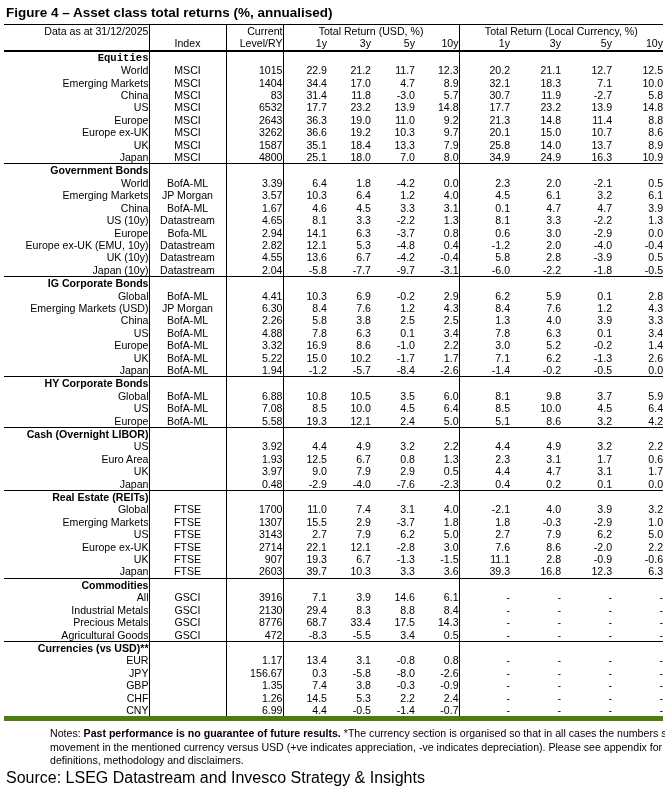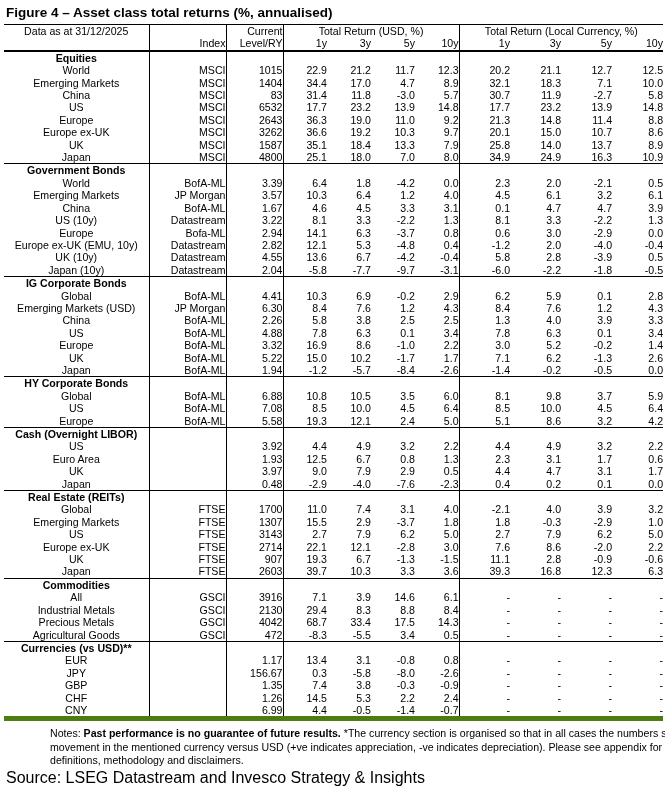--- a/index.html
+++ b/index.html
@@ -3,34 +3,34 @@
 <meta charset="utf-8">
 <style>
   html,body{margin:0;padding:0;background:#ffffff;color:#000;}
   body{width:665px;height:800px;font-family:"Liberation Sans","DejaVu Sans",sans-serif;overflow:hidden;}
   .page{padding:3px 4px 0 4px;}
   .title{font-size:13.5px;font-weight:bold;padding:2px 2px 4px 2px;letter-spacing:0;}
   table.tbl{border-collapse:collapse;width:657px;table-layout:fixed;font-size:10.6px;}
   table.tbl th,table.tbl td{padding:0;height:12.4px;line-height:12.4px;white-space:nowrap;overflow:hidden;font-weight:normal;}
   col.c-lbl{width:145px;} col.c-idx{width:77px;} col.c-lvl{width:57px;}
   col.c-u{width:44px;} col.c-l{width:51px;}
-  .lbl{text-align:center;padding-left:3px;border-right:1px solid #000;}
-  .idx{text-align:right;padding-left:3px;border-right:1px solid #000;}
+  .lbl{text-align:right;padding-left:3px;border-right:1px solid #000;}
+  .idx{text-align:center;padding-left:3px;border-right:1px solid #000;}
   .lvl{text-align:right;padding-right:2px;border-right:1px solid #000;}
   .u{text-align:right;padding-right:10px;}
   .u4{padding-right:2px;border-right:1px solid #000;}
   .l{text-align:right;padding-right:10px;}
   .l4{padding-right:6px;}
   thead th{font-weight:bold;}
   .th-top{border-top:1px solid #000;}
   .grp{text-align:center;}
   thead tr.sub th{border-bottom:2px solid #000;}
   tr.sec td{border-top:1px solid #000;}
   tr.sec td.lbl{font-weight:bold;}
-  tr.sec.first td{border-top:none;}
+  tr.sec.first td{border-top:none;font-family:Liberation Mono, monospace;}
   tr.lastrow td{border-bottom:5px solid #4d7c0f;}
   .notes{font-size:10.6px;line-height:1.28;padding:6px 2px 0 2px;width:655px;margin-left:44px;}
   .source{font-size:16px;line-height:1.28;padding:0 2px;}
 </style>
 </head>
 <body>
 
 <div class="page">
   <div class="title">Figure 4 – Asset class total returns (%, annualised)</div>
 
@@ -236,21 +236,21 @@
           <td class="u">3.3</td>
           <td class="u u4">3.1</td>
           <td class="l">0.1</td>
           <td class="l">4.7</td>
           <td class="l">4.7</td>
           <td class="l l4">3.9</td>
         </tr>
         <tr class="">
           <td class="lbl">US (10y)</td>
           <td class="idx">Datastream</td>
-          <td class="lvl">3.22</td>
+          <td class="lvl">4.65</td>
           <td class="u">8.1</td>
           <td class="u">3.3</td>
           <td class="u">-2.2</td>
           <td class="u u4">1.3</td>
           <td class="l">8.1</td>
           <td class="l">3.3</td>
           <td class="l">-2.2</td>
           <td class="l l4">1.3</td>
         </tr>
         <tr class="">
@@ -652,21 +652,21 @@
           <td class="u">8.8</td>
           <td class="u u4">8.4</td>
           <td class="l">-</td>
           <td class="l">-</td>
           <td class="l">-</td>
           <td class="l l4">-</td>
         </tr>
         <tr class="">
           <td class="lbl">Precious Metals</td>
           <td class="idx">GSCI</td>
-          <td class="lvl">4042</td>
+          <td class="lvl">8776</td>
           <td class="u">68.7</td>
           <td class="u">33.4</td>
           <td class="u">17.5</td>
           <td class="u u4">14.3</td>
           <td class="l">-</td>
           <td class="l">-</td>
           <td class="l">-</td>
           <td class="l l4">-</td>
         </tr>
         <tr class="">

